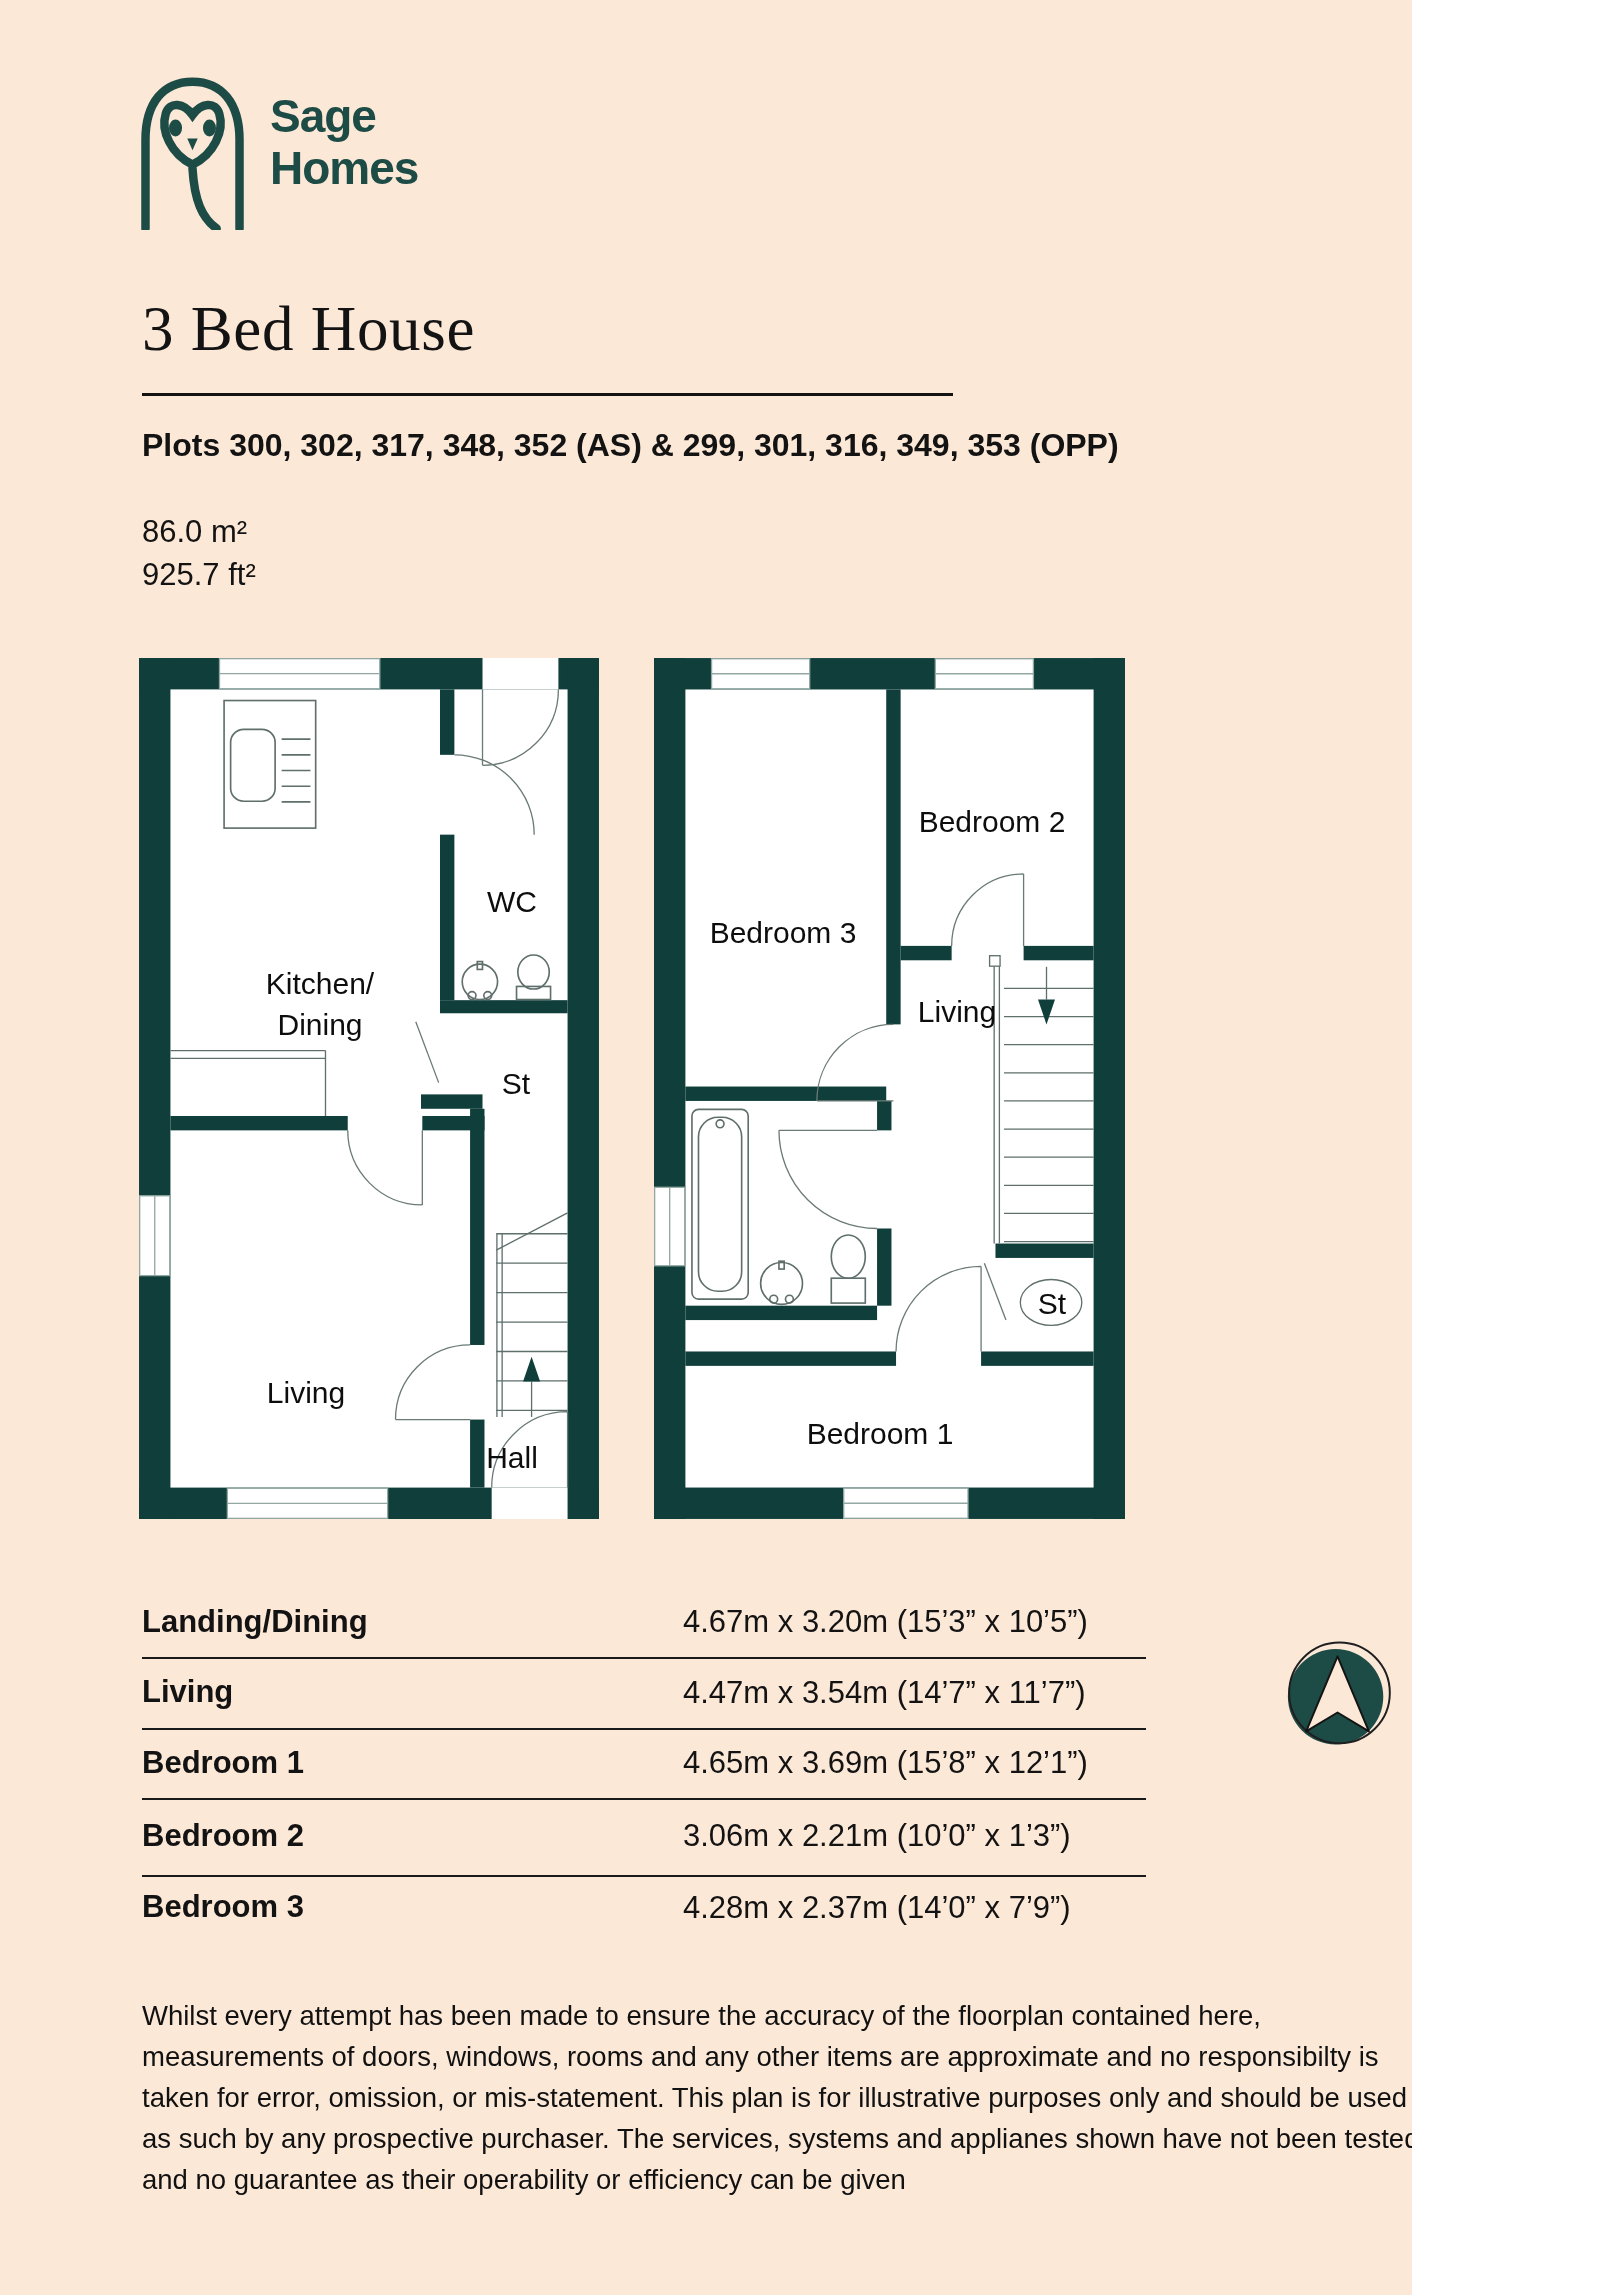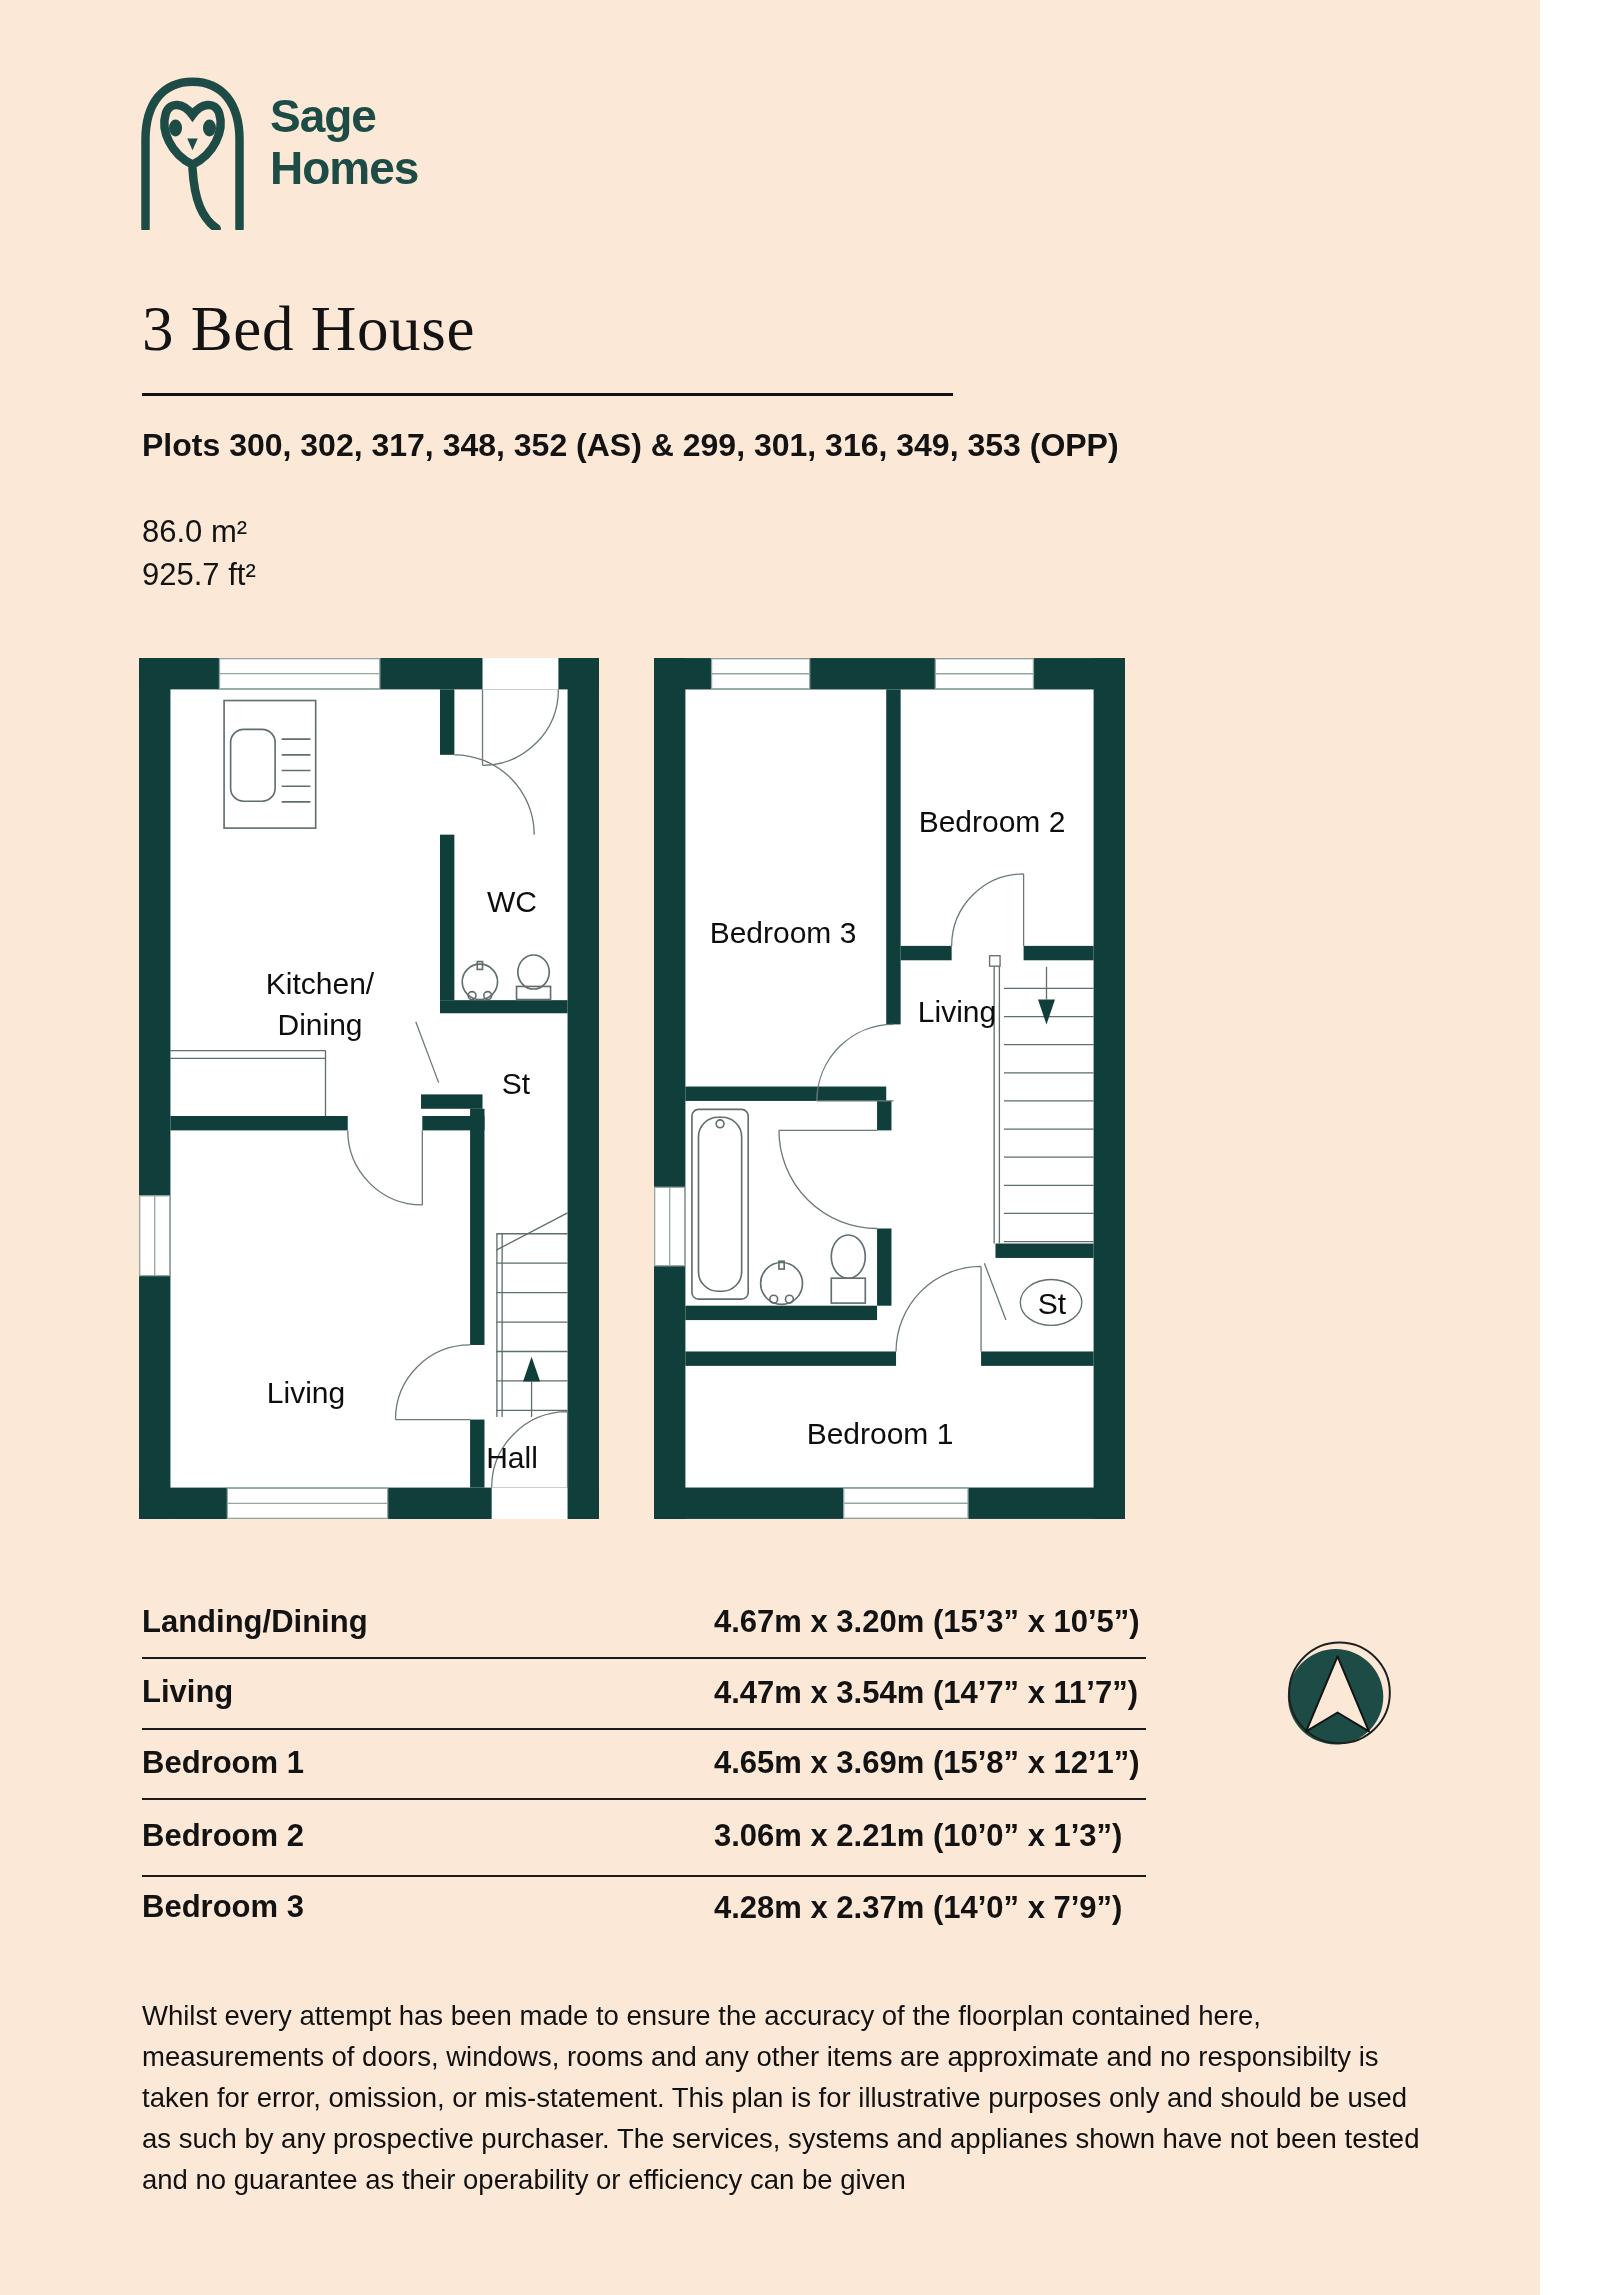--- a/index.html
+++ b/index.html
@@ -1,18 +1,18 @@
 <!DOCTYPE html>
 <html style="font-size:10.5px"><head>
 <meta charset="utf-8">
 <style>
   html,body{margin:0;padding:0;}
   .page{
     position:relative;
-    width:1540px;
+    width:1412px;
     height:2295px;
     background:#fce8d7;
     font-family:"Liberation Sans", sans-serif;
     color:#131313;
     overflow:hidden;
   }
   .abs{position:absolute;}
 
   
   .logo-text{
@@ -46,22 +46,22 @@
     font-size:30px; line-height:41px; font-weight:500;
     color:#0d0d0d; text-align:center; white-space:pre-line;
   }
 
   
   .trow-label{
     position:absolute; left:142px;
     font-size:31px; font-weight:600;
   }
   .trow-value{
-    position:absolute; left:714px;
-    font-size:31px; font-weight:700;
+    position:absolute; left:683px;
+    font-size:31px; font-weight:400;
   }
   .tdivider{
     position:absolute; left:142px;
     width:1004px; height:2px; background:#1a1a1a;
   }
 
   .disclaimer{
     position:absolute; left:142px; top:1995px;
     width:1381px;
     font-size:27.5px; line-height:41px; font-weight:400;

